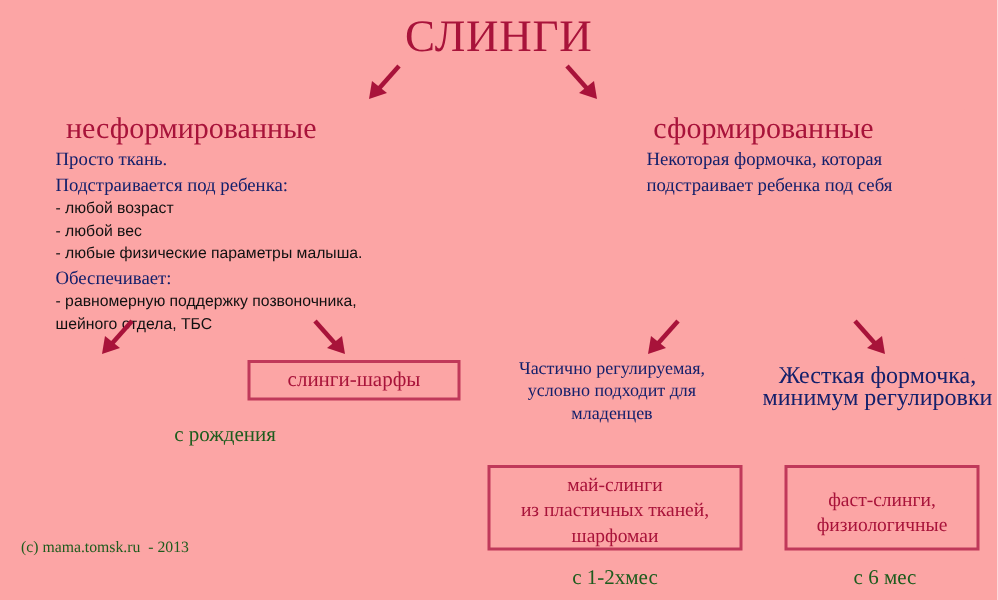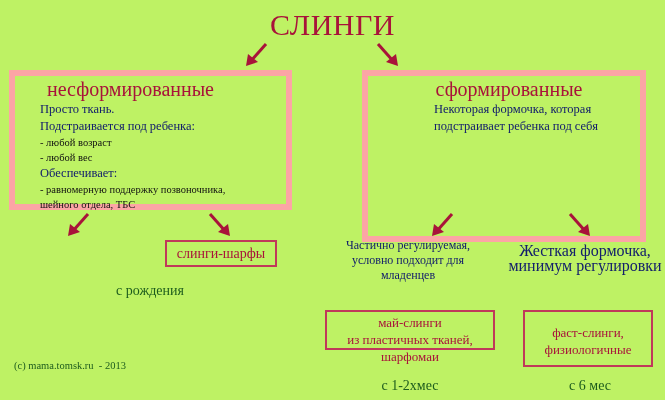--- a/index.html
+++ b/index.html
@@ -1,27 +1,27 @@
 <!DOCTYPE html>
 <html><head>
 <meta charset="utf-8">
 <style>
   html,body{margin:0;padding:0;background:#fff;}
-  #root{position:relative;width:665px;height:400px;overflow:hidden;background:#bef264;font-family:"DejaVu Serif","Liberation Serif",serif;}
+  #root{position:relative;width:665px;height:400px;overflow:hidden;background:#fca5a5;font-family:"DejaVu Serif","Liberation Serif",serif;}
   .abs{position:absolute;}
   .red{color:#a8133a;}
   .navy{color:#14206b;}
   .green{color:#1d5c1d;}
   .title{left:0;width:665px;top:8px;text-align:center;font-family:"Liberation Serif",serif;font-size:30px;letter-spacing:0.5px;}
-  .box{border:6px solid #fca5a5;box-sizing:border-box;}
+  .box{border:3px solid #fca5a5;box-sizing:border-box;}
   .big{left:9px;top:70px;width:283px;height:140px;}
   .big2{left:362px;top:70px;width:284px;height:172px;}
   .big h2,.big2 h2{margin:0;font-weight:normal;font-family:"Liberation Serif",serif;font-size:20px;}
   .t13{font-size:12.5px;font-family:"Liberation Serif",serif;line-height:17px;}
-  .t11{font-size:10.5px;font-family:Liberation Serif, serif;line-height:15px;color:#111;}
+  .t11{font-size:10.5px;font-family:Liberation Sans, sans-serif;line-height:15px;color:#111;}
   .sbox{border:2px solid #c0395a;box-sizing:border-box;text-align:center;font-family:"Liberation Serif",serif;}
   .arrow{position:absolute;width:28px;height:28px;}
   .center{text-align:center;}
 </style>
 </head>
 <body>
 
 <div id="root">
 
   <div class="abs title red">СЛИНГИ</div>
@@ -35,20 +35,21 @@
       <polygon points="26,26 24,14 14,22" fill="#a8133a"></polygon>
     </svg>
 
   <div class="abs box big">
     <h2 class="red" style="margin-left:32px;margin-top:2px;">несформированные</h2>
     <div style="margin-left:25px;">
       <div class="t13 navy">Просто ткань.</div>
       <div class="t13 navy">Подстраивается под ребенка:</div>
       <div class="t11">- любой возраст</div>
       <div class="t11">- любой вес</div>
+      <div class="t11">- любые физические параметры малыша.</div>
       <div class="t13 navy">Обеспечивает:</div>
       <div class="t11">- равномерную поддержку позвоночника,</div>
       <div class="t11">шейного отдела, ТБС</div>
     </div>
   </div>
 
   <div class="abs box big2">
     <h2 class="red center" style="margin-top:2px;padding-left:10px;">сформированные</h2>
     <div style="margin-left:66px;">
       <div class="t13 navy">Некоторая формочка, которая</div>
@@ -67,34 +68,34 @@
 
   <svg class="arrow" style="left:430px;top:210px;" viewBox="0 0 28 28">
       <line x1="22" y1="4" x2="6" y2="22" stroke="#a8133a" stroke-width="3"></line>
       <polygon points="2,26 4,14 14,22" fill="#a8133a"></polygon>
     </svg>
   <svg class="arrow" style="left:564px;top:210px;" viewBox="0 0 28 28">
       <line x1="6" y1="4" x2="22" y2="22" stroke="#a8133a" stroke-width="3"></line>
       <polygon points="26,26 24,14 14,22" fill="#a8133a"></polygon>
     </svg>
 
-  <div class="abs sbox red" style="left:165px;top:240px;width:112px;height:27px;font-size:14px;line-height:23px;">слинги-шарфы</div>
+  <div class="abs sbox red" style="left:165px;top:240px;width:142px;height:27px;font-size:14px;line-height:23px;">слинги-шарфы</div>
   <div class="abs green center" style="left:60px;top:283px;width:180px;font-size:14px;font-family:'Liberation Serif',serif;">с рождения</div>
 
   <div class="abs navy center" style="left:318px;top:238px;width:180px;font-size:12px;line-height:15px;font-family:'Liberation Serif',serif;">
     <div>Частично регулируемая,</div>
     <div>условно подходит для</div>
     <div>младенцев</div>
   </div>
   <div class="abs navy center" style="left:505px;top:243px;width:160px;font-size:16px;line-height:15px;font-family:'Liberation Serif',serif;">
     <div>Жесткая формочка,</div>
     <div>минимум регулировки</div>
   </div>
 
-  <div class="abs sbox red" style="left:325px;top:310px;width:170px;height:40px;font-size:13px;line-height:17px;padding-top:2px;font-family:Liberation Serif, serif;">
+  <div class="abs sbox red" style="left:325px;top:310px;width:170px;height:57px;font-size:13px;line-height:17px;padding-top:2px;font-family:Liberation Serif, serif;">
     <div>май-слинги</div>
     <div>из пластичных тканей,</div>
     <div>шарфомаи</div>
   </div>
   <div class="abs sbox red" style="left:523px;top:310px;width:130px;height:57px;font-size:13px;line-height:17px;padding-top:12px;">
     <div>фаст-слинги,</div>
     <div>физиологичные</div>
   </div>
 
   <div class="abs green center" style="left:340px;top:378px;width:140px;font-size:14px;font-family:'Liberation Serif',serif;">с 1-2хмес</div>

